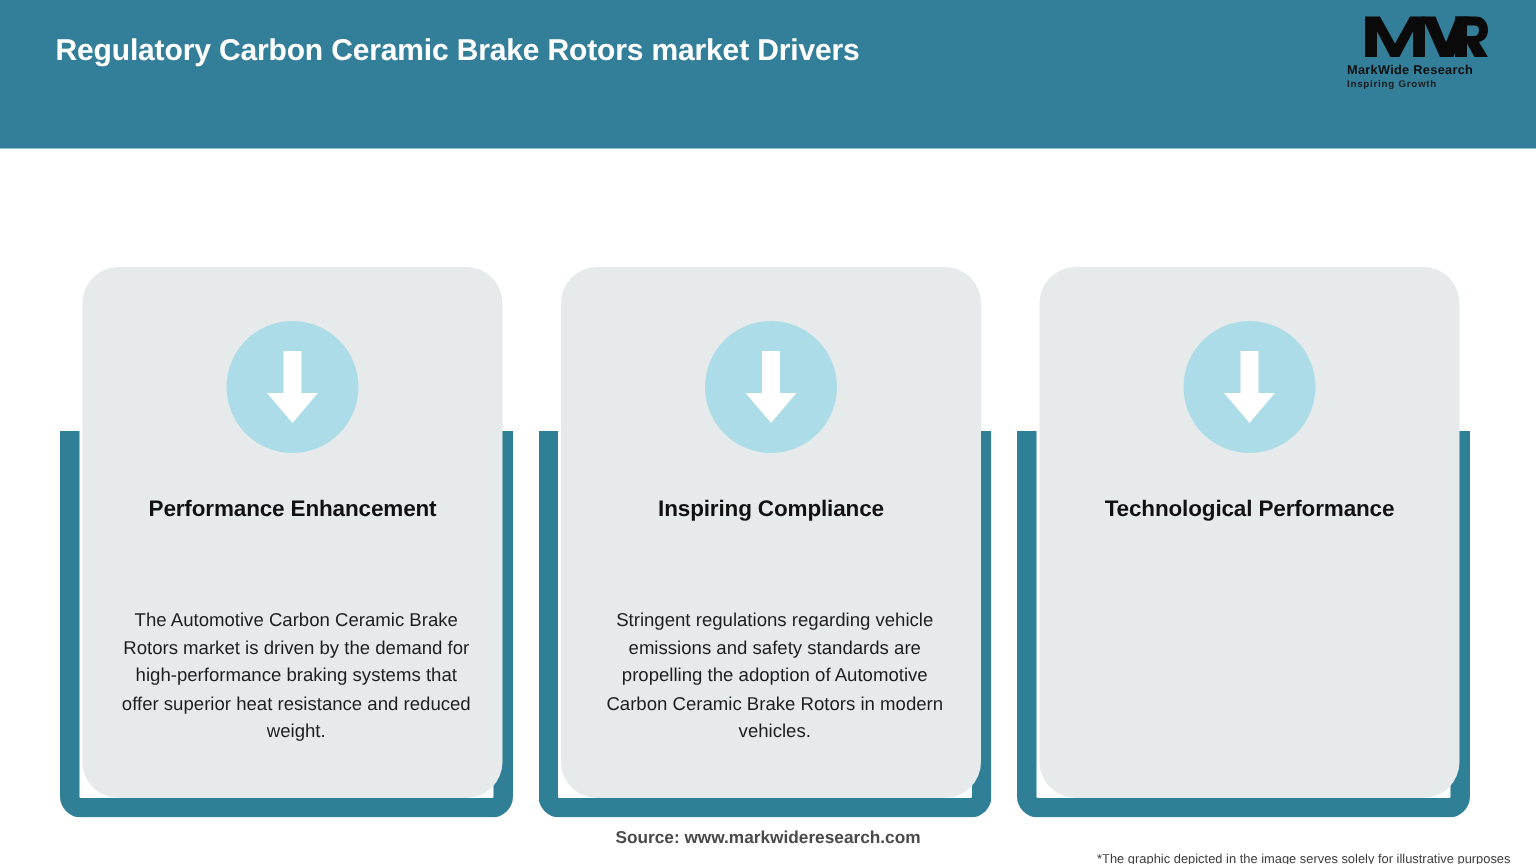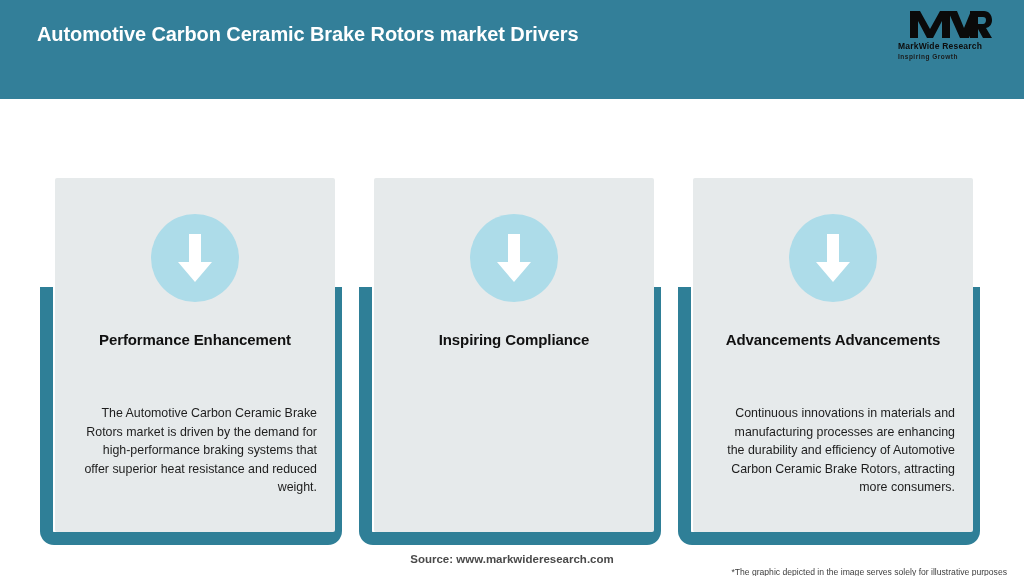--- a/index.html
+++ b/index.html
@@ -103,21 +103,21 @@
     box-sizing: border-box;
   }
 
   .card {
     position: absolute;
     left: 15px;
     top: 79px;
     width: 280px;
     height: 354px;
     background: #e6eaeb;
-    border-radius: 2px;
+    border-radius: 24px;
     box-sizing: border-box;
   }
 
   .card-icon {
     position: absolute;
     left: 50%;
     top: 36px;
     transform: translateX(-50%);
     width: 88px;
     height: 88px;
@@ -142,21 +142,21 @@
   }
 
   .card-body {
     position: absolute;
     left: 23px;
     right: 18px;
     top: 226px;
     font-size: 12.4px;
     line-height: 18.6px;
     color: #1d1d1d;
-    text-align: right;
+    text-align: center;
   }
 
   
   .footer {
     position: absolute;
     left: 0;
     top: 545px;
     width: 1024px;
     height: 31px;
     background: #ffffff;
@@ -178,21 +178,21 @@
     font-size: 8.6px;
     color: #3d3d3d;
     white-space: nowrap;
     margin-top: 12px;
   }
 </style>
 </head>
 <body>
 
 <div class="header">
-  <div class="header-title">Automotive Carbon Ceramic Brake Rotors market Drivers</div>
+  <div class="header-title">Regulatory Carbon Ceramic Brake Rotors market Drivers</div>
 
   <div class="logo">
     <div class="logo-mark">
       <svg width="84" height="32" viewBox="0 0 84 32" aria-hidden="true">
         <path d="M2 30 L2 3 L12 3 L22 21 L32 3 L42 3 L42 30 L34 30 L34 13 L25 30 L19 30 L10 13 L10 30 Z" fill="#0a0a0a"></path>
         <path d="M40 3 L49 3 L56 20 L63 3 L72 3 L61 30 L52 30 Z" fill="#0a0a0a"></path>
         <path d="M62 30 L62 3 L76 3 C81 3 84 7 84 12 C84 16 82 19 78 20 L84 30 L75 30 L70 21 L70 30 Z M70 9 L70 16 L75 16 C77 16 78 14 78 12 C78 10 77 9 75 9 Z" fill="#0a0a0a"></path>
       </svg>
     </div>
     <div class="logo-name">MarkWide Research</div>
@@ -217,33 +217,33 @@
 
   <div class="card-slot s2">
     <div class="card-frame"></div>
     <div class="card">
       <div class="card-icon">
         <svg width="40" height="52" viewBox="0 0 40 52" aria-hidden="true">
           <path d="M14 2 L26 2 L26 30 L37 30 L20 50 L3 30 L14 30 Z" fill="#ffffff"></path>
         </svg>
       </div>
       <div class="card-title">Inspiring Compliance</div>
+      <div class="card-body">Stringent regulations regarding vehicle emissions and safety standards are propelling the adoption of Automotive Carbon Ceramic Brake Rotors in modern vehicles.</div>
     </div>
   </div>
 
   <div class="card-slot s3">
     <div class="card-frame"></div>
     <div class="card">
       <div class="card-icon">
         <svg width="40" height="52" viewBox="0 0 40 52" aria-hidden="true">
           <path d="M14 2 L26 2 L26 30 L37 30 L20 50 L3 30 L14 30 Z" fill="#ffffff"></path>
         </svg>
       </div>
-      <div class="card-title">Advancements Advancements</div>
-      <div class="card-body">Continuous innovations in materials and manufacturing processes are enhancing the durability and efficiency of Automotive Carbon Ceramic Brake Rotors, attracting more consumers.</div>
+      <div class="card-title">Technological Performance</div>
     </div>
   </div>
 
 </div>
 
 <div class="footer">
   <div class="footer-source">Source: www.markwideresearch.com</div>
   <div class="footer-disclaimer">*The graphic depicted in the image serves solely for illustrative purposes</div>
 </div>
 

